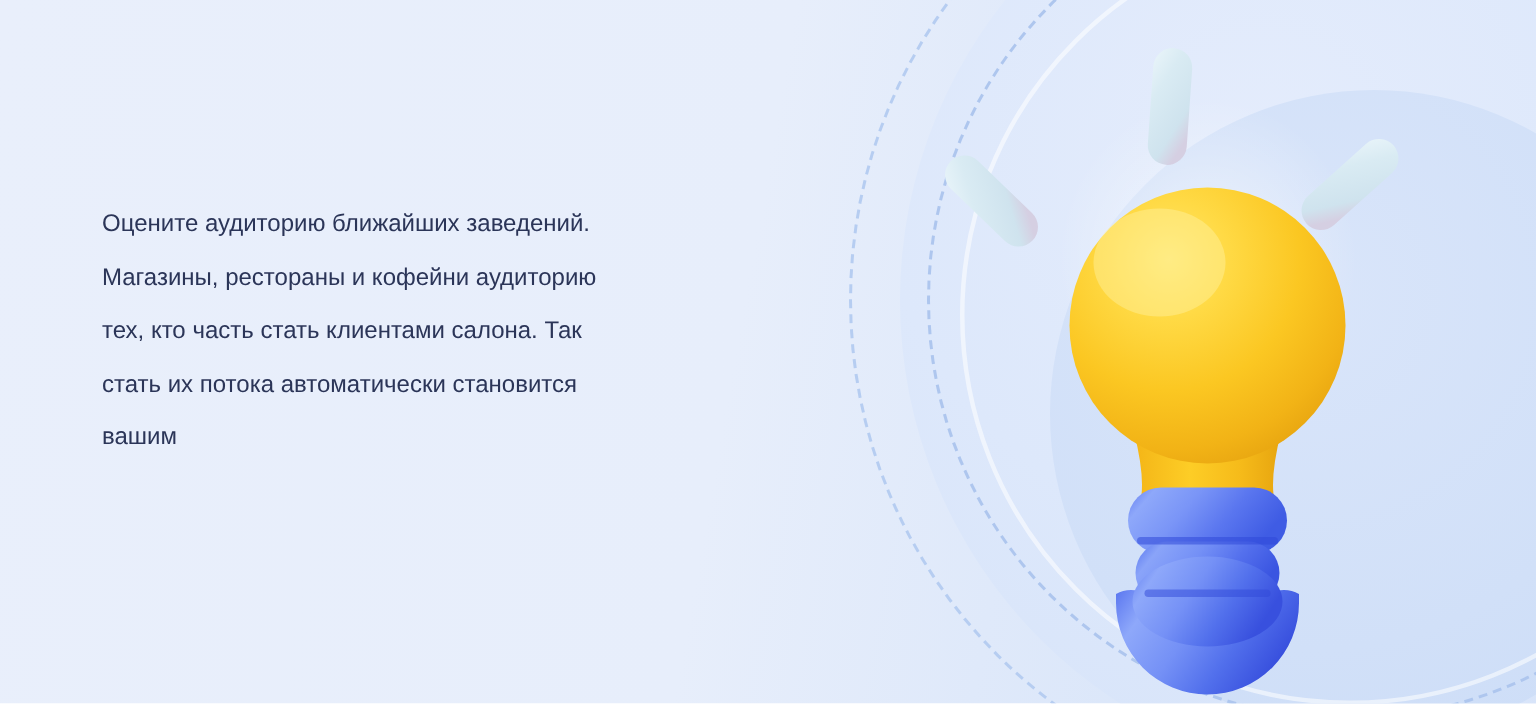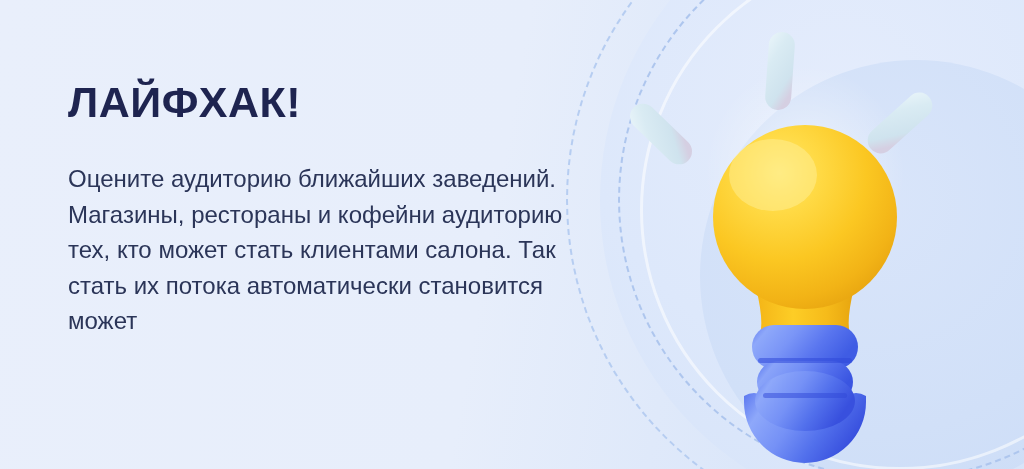--- a/index.html
+++ b/index.html
@@ -62,22 +62,22 @@
     z-index:5;
   }
   .headline {
     font-size:43px;
     font-weight:bold;
     letter-spacing:.5px;
     color:#1e2450;
     line-height:1.05;
   }
   .body-copy {
-    margin-top:36px;
-    font-size:24px;
+    margin-top:52px;
+    font-size:16px;
     line-height:35.5px;
     color:#2b3558;
     width:530px;
   }
 
   
   .bulb-wrap {
     position:absolute;
     left:660px; top:20px;
     width:290px; height:400px;
@@ -90,27 +90,26 @@
 
 <div id="banner">
 
   <div class="deco circle-outer-fill"></div>
   <div class="deco circle-inner-fill"></div>
   <div class="deco ring-solid-soft"></div>
   <div class="deco ring-dashed-outer"></div>
   <div class="deco ring-dashed-inner"></div>
 
   <div class="copy">
-    <h1 class="headline">ЛАЙФХАК!</h1>
     <div class="body-copy">
       <div>Оцените аудиторию ближайших заведений.</div>
       <div>Магазины, рестораны и кофейни аудиторию</div>
-      <div>тех, кто может стать клиентами салона. Так</div>
+      <div>тех, кто часть стать клиентами салона. Так</div>
       <div>стать их потока автоматически становится</div>
-      <div>может</div>
+      <div>вашим</div>
     </div>
   </div>
 
   <div class="bulb-wrap">
     <svg viewBox="0 0 290 400" xmlns="http://www.w3.org/2000/svg" aria-hidden="true">
       <defs>
         <radialGradient id="glassGrad" cx="36%" cy="26%" r="82%">
           <stop offset="0%" stop-color="#ffe76b"></stop>
           <stop offset="26%" stop-color="#ffda45"></stop>
           <stop offset="58%" stop-color="#fbc722"></stop>

